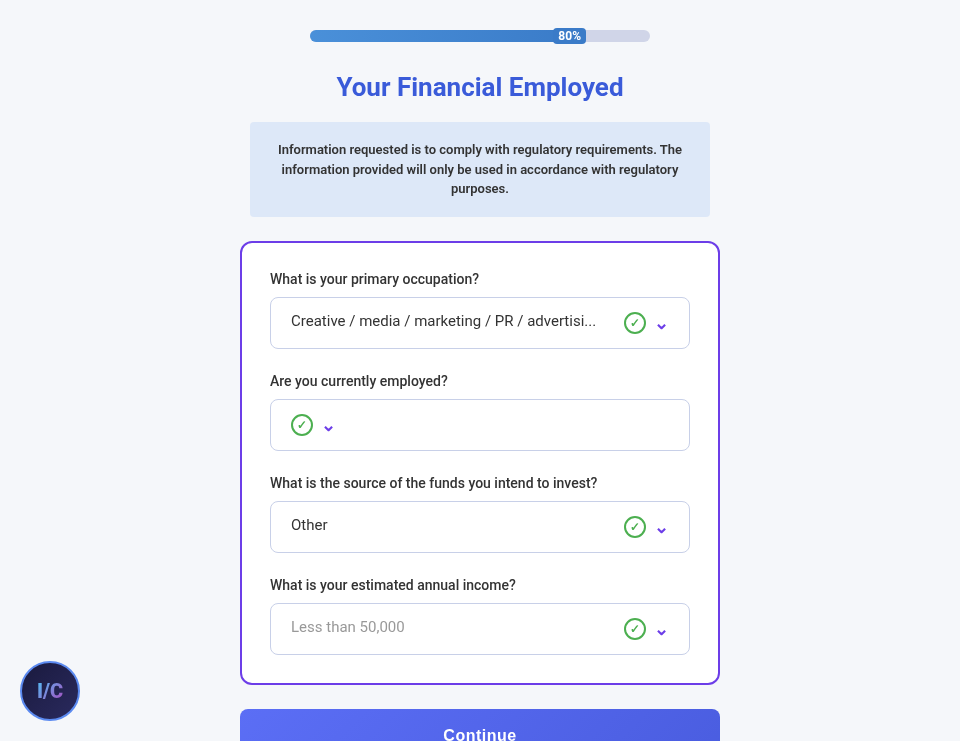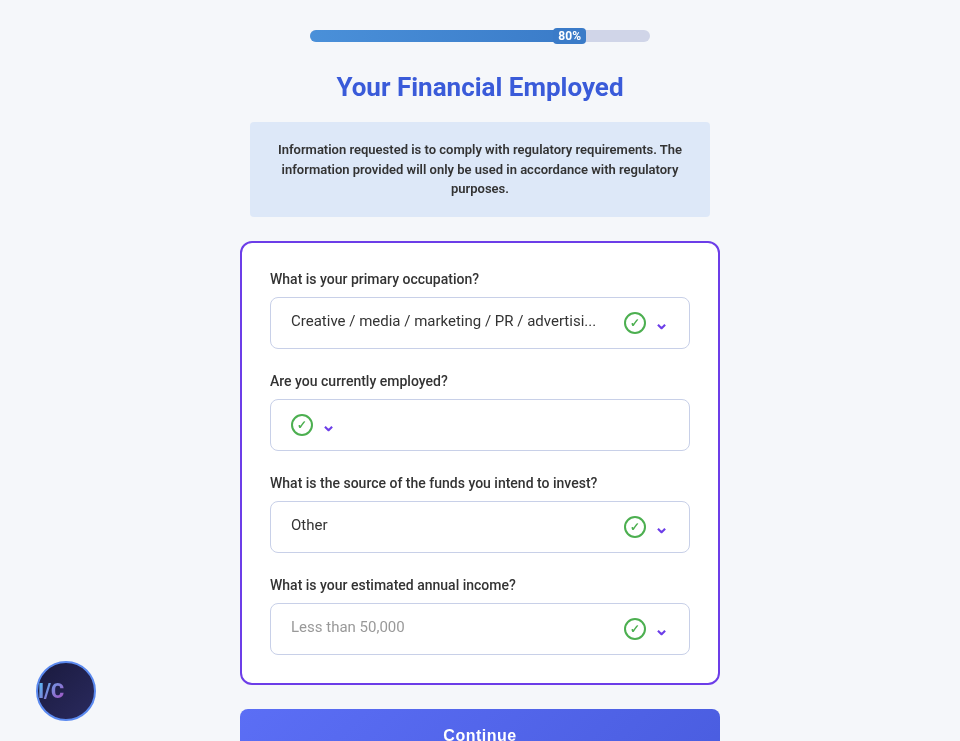--- a/index.html
+++ b/index.html
@@ -166,29 +166,29 @@
       border-radius: 8px;
       font-size: 16px;
       font-weight: 600;
       cursor: pointer;
       letter-spacing: 0.5px;
     }
 
     .logo-badge {
       position: fixed;
       bottom: 20px;
-      left: 36px;
+      left: 20px;
       width: 60px;
       height: 60px;
       border-radius: 50%;
       background: linear-gradient(135deg, #1a1a3e, #2a2a5e);
       border: 2px solid #5b8af0;
       display: flex;
       align-items: center;
-      justify-content: flex-start;
+      justify-content: center;
       overflow: hidden;
     }
 
     .logo-text {
       font-size: 20px;
       font-weight: 900;
       background: linear-gradient(135deg, #4fc3f7, #ab47bc);
       -webkit-background-clip: text;
       -webkit-text-fill-color: transparent;
       background-clip: text;

